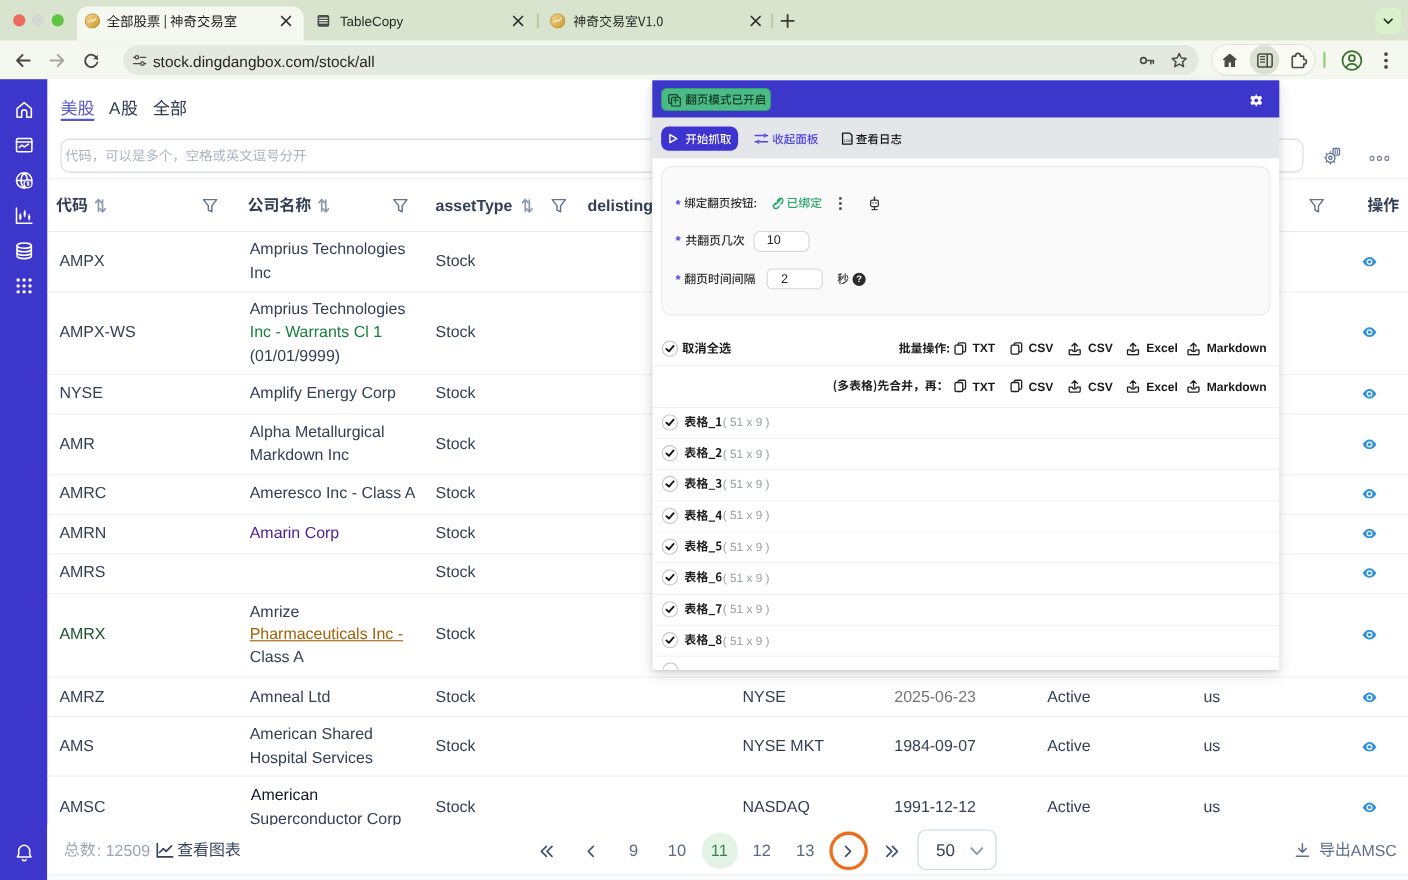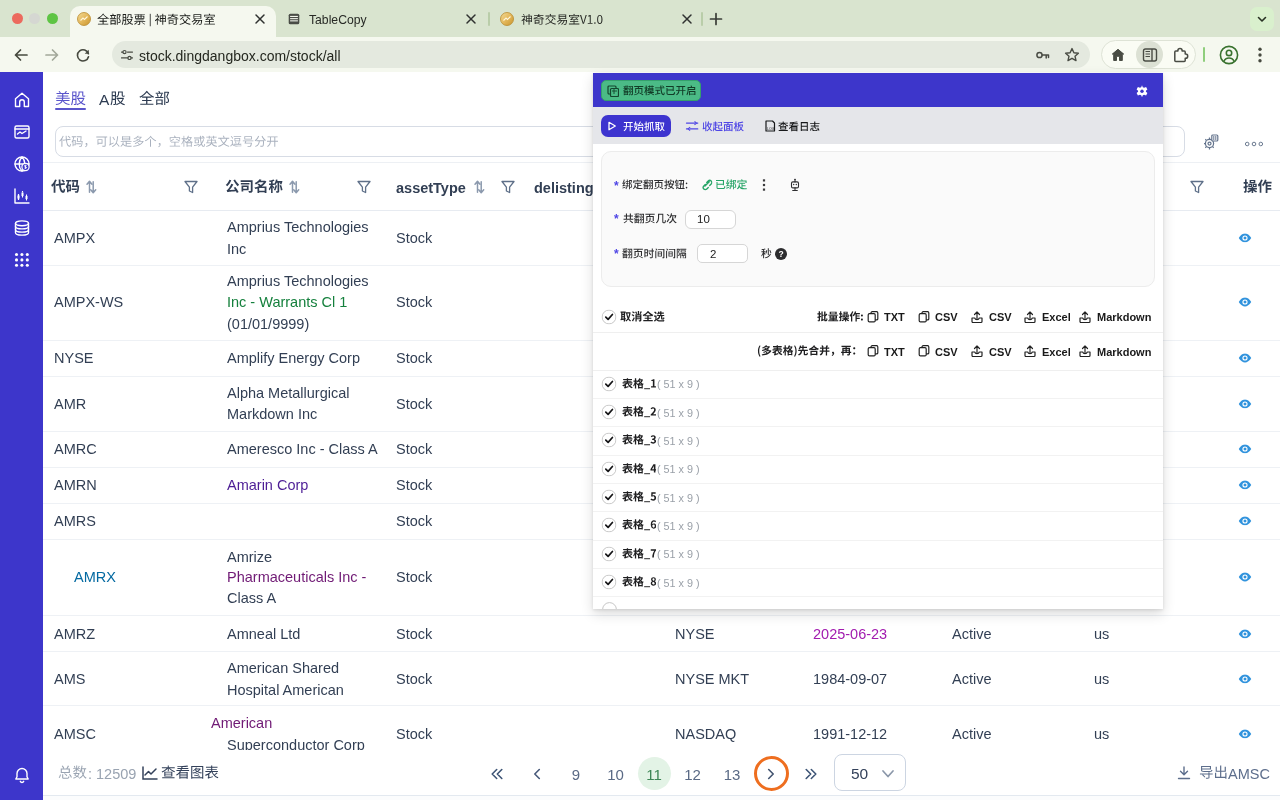--- a/index.html
+++ b/index.html
@@ -249,45 +249,45 @@
 <div style="position:absolute;left:54px;top:358px;transform:translateY(-50%);font:400 14.5px 'Liberation Sans', sans-serif;color:#323f54;white-space:nowrap;">NYSE</div>
 <div style="position:absolute;left:227px;top:358px;transform:translateY(-50%);font:400 14.5px 'Liberation Sans', sans-serif;color:#323f54;white-space:nowrap;">Amplify Energy Corp</div>
 <div style="position:absolute;left:54px;top:403.5px;transform:translateY(-50%);font:400 14.5px 'Liberation Sans', sans-serif;color:#323f54;white-space:nowrap;">AMR</div>
 <div style="position:absolute;left:227px;top:393px;transform:translateY(-50%);font:400 14.5px 'Liberation Sans', sans-serif;color:#323f54;white-space:nowrap;">Alpha Metallurgical</div>
 <div style="position:absolute;left:227px;top:414px;transform:translateY(-50%);font:400 14.5px 'Liberation Sans', sans-serif;color:#323f54;white-space:nowrap;">Markdown Inc</div>
 <div style="position:absolute;left:54px;top:448.5px;transform:translateY(-50%);font:400 14.5px 'Liberation Sans', sans-serif;color:#323f54;white-space:nowrap;">AMRC</div>
 <div style="position:absolute;left:227px;top:448.5px;transform:translateY(-50%);font:400 14.5px 'Liberation Sans', sans-serif;color:#323f54;white-space:nowrap;">Ameresco Inc - Class A</div>
 <div style="position:absolute;left:54px;top:484.5px;transform:translateY(-50%);font:400 14.5px 'Liberation Sans', sans-serif;color:#323f54;white-space:nowrap;">AMRN</div>
 <div style="position:absolute;left:227px;top:484.5px;transform:translateY(-50%);font:400 14.5px 'Liberation Sans', sans-serif;color:#4c1d95;white-space:nowrap;">Amarin Corp</div>
 <div style="position:absolute;left:54px;top:520.5px;transform:translateY(-50%);font:400 14.5px 'Liberation Sans', sans-serif;color:#323f54;white-space:nowrap;">AMRS</div>
-<div style="position:absolute;left:54px;top:577px;transform:translateY(-50%);font:400 14.5px 'Liberation Sans', sans-serif;color:#0369a1;white-space:nowrap;margin-left:20px;">AMRX</div>
+<div style="position:absolute;left:54px;top:577px;transform:translateY(-50%);font:400 14.5px 'Liberation Sans', sans-serif;color:#14532d;white-space:nowrap;">AMRX</div>
 <div style="position:absolute;left:227px;top:556.5px;transform:translateY(-50%);font:400 14.5px 'Liberation Sans', sans-serif;color:#323f54;white-space:nowrap;">Amrize</div>
-<div style="position:absolute;left:227px;top:577px;transform:translateY(-50%);font:400 14.5px 'Liberation Sans', sans-serif;color:#701a75;white-space:nowrap;">Pharmaceuticals Inc -</div>
+<div style="position:absolute;left:227px;top:577px;transform:translateY(-50%);font:400 14.5px 'Liberation Sans', sans-serif;color:#a16207;white-space:nowrap;text-decoration:underline;">Pharmaceuticals Inc -</div>
 <div style="position:absolute;left:227px;top:598px;transform:translateY(-50%);font:400 14.5px 'Liberation Sans', sans-serif;color:#323f54;white-space:nowrap;">Class A</div>
 <div style="position:absolute;left:54px;top:633.5px;transform:translateY(-50%);font:400 14.5px 'Liberation Sans', sans-serif;color:#323f54;white-space:nowrap;">AMRZ</div>
 <div style="position:absolute;left:227px;top:633.5px;transform:translateY(-50%);font:400 14.5px 'Liberation Sans', sans-serif;color:#323f54;white-space:nowrap;">Amneal Ltd</div>
 <div style="position:absolute;left:54px;top:678.5px;transform:translateY(-50%);font:400 14.5px 'Liberation Sans', sans-serif;color:#323f54;white-space:nowrap;">AMS</div>
 <div style="position:absolute;left:227px;top:668px;transform:translateY(-50%);font:400 14.5px 'Liberation Sans', sans-serif;color:#323f54;white-space:nowrap;">American Shared</div>
-<div style="position:absolute;left:227px;top:689.5px;transform:translateY(-50%);font:400 14.5px 'Liberation Sans', sans-serif;color:#323f54;white-space:nowrap;">Hospital American</div>
+<div style="position:absolute;left:227px;top:689.5px;transform:translateY(-50%);font:400 14.5px 'Liberation Sans', sans-serif;color:#323f54;white-space:nowrap;">Hospital Services</div>
 <div style="position:absolute;left:54px;top:733.5px;transform:translateY(-50%);font:400 14.5px 'Liberation Sans', sans-serif;color:#323f54;white-space:nowrap;">AMSC</div>
-<div style="position:absolute;left:211px;top:723px;transform:translateY(-50%);font:400 14.5px 'Liberation Sans', sans-serif;color:#701a75;white-space:nowrap;">American</div>
+<div style="position:absolute;left:228px;top:723px;transform:translateY(-50%);font:400 14.5px 'Liberation Sans', sans-serif;color:#0f172a;white-space:nowrap;">American</div>
 <div style="position:absolute;left:227px;top:744.5px;transform:translateY(-50%);font:400 14.5px 'Liberation Sans', sans-serif;color:#323f54;white-space:nowrap;">Superconductor Corp</div>
 <div style="position:absolute;left:396px;top:237.5px;transform:translateY(-50%);font:400 14.5px 'Liberation Sans', sans-serif;color:#323f54;white-space:nowrap;">Stock</div>
 <div style="position:absolute;left:396px;top:302px;transform:translateY(-50%);font:400 14.5px 'Liberation Sans', sans-serif;color:#323f54;white-space:nowrap;">Stock</div>
 <div style="position:absolute;left:396px;top:358px;transform:translateY(-50%);font:400 14.5px 'Liberation Sans', sans-serif;color:#323f54;white-space:nowrap;">Stock</div>
 <div style="position:absolute;left:396px;top:403.5px;transform:translateY(-50%);font:400 14.5px 'Liberation Sans', sans-serif;color:#323f54;white-space:nowrap;">Stock</div>
 <div style="position:absolute;left:396px;top:448.5px;transform:translateY(-50%);font:400 14.5px 'Liberation Sans', sans-serif;color:#323f54;white-space:nowrap;">Stock</div>
 <div style="position:absolute;left:396px;top:484.5px;transform:translateY(-50%);font:400 14.5px 'Liberation Sans', sans-serif;color:#323f54;white-space:nowrap;">Stock</div>
 <div style="position:absolute;left:396px;top:520.5px;transform:translateY(-50%);font:400 14.5px 'Liberation Sans', sans-serif;color:#323f54;white-space:nowrap;">Stock</div>
 <div style="position:absolute;left:396px;top:577px;transform:translateY(-50%);font:400 14.5px 'Liberation Sans', sans-serif;color:#323f54;white-space:nowrap;">Stock</div>
 <div style="position:absolute;left:396px;top:633.5px;transform:translateY(-50%);font:400 14.5px 'Liberation Sans', sans-serif;color:#323f54;white-space:nowrap;">Stock</div>
 <div style="position:absolute;left:396px;top:678.5px;transform:translateY(-50%);font:400 14.5px 'Liberation Sans', sans-serif;color:#323f54;white-space:nowrap;">Stock</div>
 <div style="position:absolute;left:396px;top:733.5px;transform:translateY(-50%);font:400 14.5px 'Liberation Sans', sans-serif;color:#323f54;white-space:nowrap;">Stock</div>
 <div style="position:absolute;left:675px;top:633.5px;transform:translateY(-50%);font:400 14.5px 'Liberation Sans', sans-serif;color:#323f54;white-space:nowrap;">NYSE</div>
-<div style="position:absolute;left:813px;top:633.5px;transform:translateY(-50%);font:400 14.5px 'Liberation Sans', sans-serif;color:#a21caf;white-space:nowrap;">2025-06-23</div>
+<div style="position:absolute;left:813px;top:633.5px;transform:translateY(-50%);font:400 14.5px 'Liberation Sans', sans-serif;color:#737373;white-space:nowrap;">2025-06-23</div>
 <div style="position:absolute;left:952px;top:633.5px;transform:translateY(-50%);font:400 14.5px 'Liberation Sans', sans-serif;color:#323f54;white-space:nowrap;">Active</div>
 <div style="position:absolute;left:1094px;top:633.5px;transform:translateY(-50%);font:400 14.5px 'Liberation Sans', sans-serif;color:#323f54;white-space:nowrap;">us</div>
 <div style="position:absolute;left:675px;top:678.5px;transform:translateY(-50%);font:400 14.5px 'Liberation Sans', sans-serif;color:#323f54;white-space:nowrap;">NYSE MKT</div>
 <div style="position:absolute;left:813px;top:678.5px;transform:translateY(-50%);font:400 14.5px 'Liberation Sans', sans-serif;color:#323f54;white-space:nowrap;">1984-09-07</div>
 <div style="position:absolute;left:952px;top:678.5px;transform:translateY(-50%);font:400 14.5px 'Liberation Sans', sans-serif;color:#323f54;white-space:nowrap;">Active</div>
 <div style="position:absolute;left:1094px;top:678.5px;transform:translateY(-50%);font:400 14.5px 'Liberation Sans', sans-serif;color:#323f54;white-space:nowrap;">us</div>
 <div style="position:absolute;left:675px;top:733.5px;transform:translateY(-50%);font:400 14.5px 'Liberation Sans', sans-serif;color:#323f54;white-space:nowrap;">NASDAQ</div>
 <div style="position:absolute;left:813px;top:733.5px;transform:translateY(-50%);font:400 14.5px 'Liberation Sans', sans-serif;color:#323f54;white-space:nowrap;">1991-12-12</div>
 <div style="position:absolute;left:952px;top:733.5px;transform:translateY(-50%);font:400 14.5px 'Liberation Sans', sans-serif;color:#323f54;white-space:nowrap;">Active</div>
 <div style="position:absolute;left:1094px;top:733.5px;transform:translateY(-50%);font:400 14.5px 'Liberation Sans', sans-serif;color:#323f54;white-space:nowrap;">us</div>

